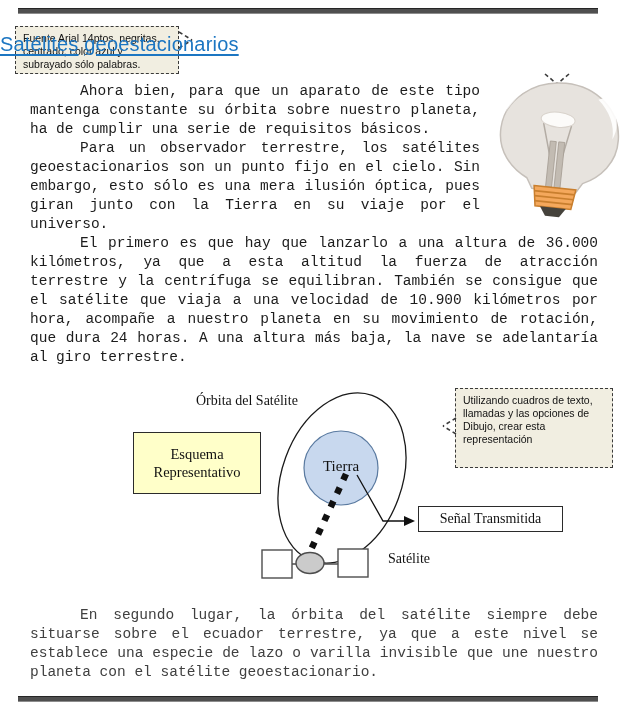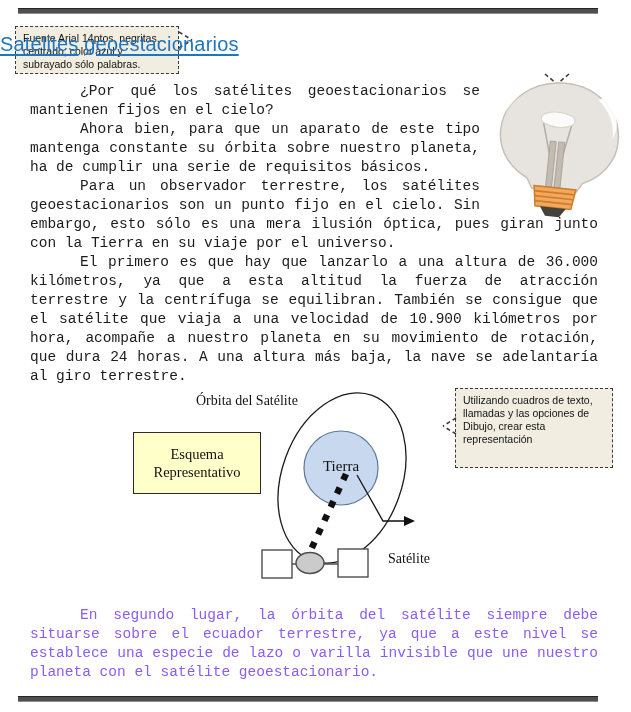--- a/index.html
+++ b/index.html
@@ -23,21 +23,21 @@
 
   .bodytext{position:absolute;left:30px;top:82px;width:568px;
             font-family:"Liberation Mono",monospace;font-size:14.5px;line-height:19px;
             text-align:justify;color:#1c1c1c;}
   .bodytext p{margin:0;text-indent:50px;}
   .bulb-float{float:right;width:118px;height:132px;}
   .bulb-art{position:absolute;left:490px;top:80px;}
 
   .closing{position:absolute;left:30px;top:606px;width:568px;
            font-family:"Liberation Mono",monospace;font-size:14.5px;line-height:19px;
-           text-align:justify;color:#8b5cf6;}
+           text-align:justify;color:#404040;}
   .closing p{margin:0;text-indent:50px;}
 
   .diagram{position:absolute;left:0;top:388px;width:631px;height:212px;}
   .diagram svg.shapes{position:absolute;left:0;top:0;}
   .dlabel{position:absolute;font-family:"Liberation Serif",serif;font-size:14px;color:#111;}
   .orbit-label{left:196px;top:5px;}
   .tierra-label{left:311px;top:70px;width:60px;text-align:center;font-size:15px;}
   .satelite-label{left:388px;top:163px;}
   .scheme-box{position:absolute;left:133px;top:44px;width:128px;height:62px;background:#FFFFC9;
               border:1.5px solid #2b2b2b;box-sizing:border-box;display:flex;align-items:center;
@@ -77,21 +77,20 @@
       <rect x="60.5" y="62" width="6" height="46" fill="#C2BBB2" stroke="#A59D93" stroke-width="0.8"></rect>
       <rect x="69" y="62" width="6" height="46" fill="#C2BBB2" stroke="#A59D93" stroke-width="0.8"></rect>
       <path d="M49 108 L91 108 L88 128 L52 128 Z" fill="#F4A85C" stroke="#C97F2E" stroke-width="1.5"></path>
       <path d="M49.5 113 H90.5 M50.5 118 H90 M51 123 H89" stroke="#C97F2E" stroke-width="1.7"></path>
       <path d="M57 128 L83 128 L77 137 L63 137 Z" fill="#45423B"></path>
     </g>
   </svg>
 
   <div class="bodytext">
     <div class="bulb-float"></div>
-    <p>¿Por qué los satélites geoestacionarios se mantienen fijos en el cielo?</p>
     <p>Ahora bien, para que un aparato de este tipo mantenga constante su órbita sobre nuestro planeta, ha de cumplir una serie de requisitos básicos.</p>
     <p>Para un observador terrestre, los satélites geoestacionarios son un punto fijo en el cielo. Sin embargo, esto sólo es una mera ilusión óptica, pues giran junto con la Tierra en su viaje por el universo.</p>
     <p>El primero es que hay que lanzarlo a una altura de 36.000 kilómetros, ya que a esta altitud la fuerza de atracción terrestre y la centrífuga se equilibran. También se consigue que el satélite que viaja a una velocidad de 10.900 kilómetros por hora, acompañe a nuestro planeta en su movimiento de rotación, que dura 24 horas. A una altura más baja, la nave se adelantaría al giro terrestre.</p>
   </div>
 
   <div class="diagram">
     <svg class="shapes" width="631" height="212">
       <ellipse cx="342" cy="90" rx="60" ry="88" transform="rotate(20 342 90)" fill="none" stroke="#1a1a1a" stroke-width="1.3"></ellipse>
       <circle cx="341" cy="80" r="37" fill="#C8D8EE" stroke="#5a7aa0" stroke-width="1.2"></circle>
       <path d="M346 86 L309 166" stroke="#111" stroke-width="6.5" stroke-dasharray="6.5 8.5" fill="none"></path>
@@ -102,20 +101,23 @@
         <rect x="262" y="162" width="30" height="28" fill="#ffffff" stroke="#4d4d4d" stroke-width="1.4"></rect>
         <rect x="338" y="161" width="30" height="28" fill="#ffffff" stroke="#4d4d4d" stroke-width="1.4"></rect>
         <ellipse cx="310" cy="175" rx="14" ry="10.5" fill="#CBCBCB" stroke="#4d4d4d" stroke-width="1.4"></ellipse>
       </g>
     </svg>
     <div class="dlabel orbit-label">Órbita del Satélite</div>
     <div class="scheme-box">
       <span>Esquema Representativo</span>
     </div>
     <div class="dlabel tierra-label">Tierra</div>
+    <div class="signal-box">
+      <span>Señal Transmitida</span>
+    </div>
     <div class="dlabel satelite-label">Satélite</div>
 
     <div class="callout diag">
       <span>Utilizando cuadros de texto, llamadas y las opciones de Dibujo, crear esta representación</span>
     </div>
     <svg class="tail" style="left:440px;top:28px;" width="18" height="20">
       <path d="M16 2 L3 10 M16 18 L3 10" stroke="#3a3a3a" stroke-width="1.6" stroke-dasharray="4 3" fill="none"></path>
     </svg>
   </div>
 

